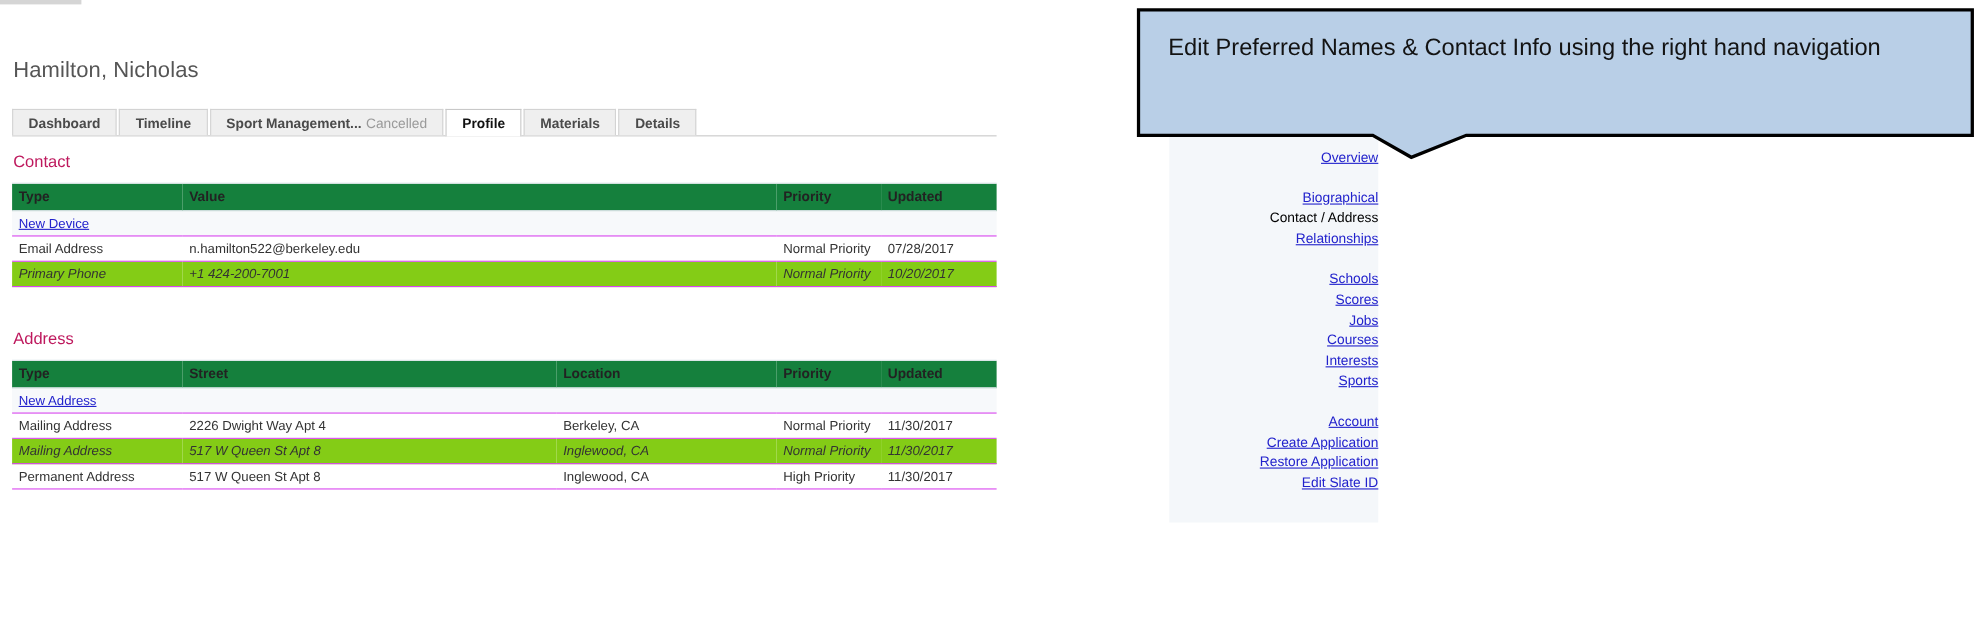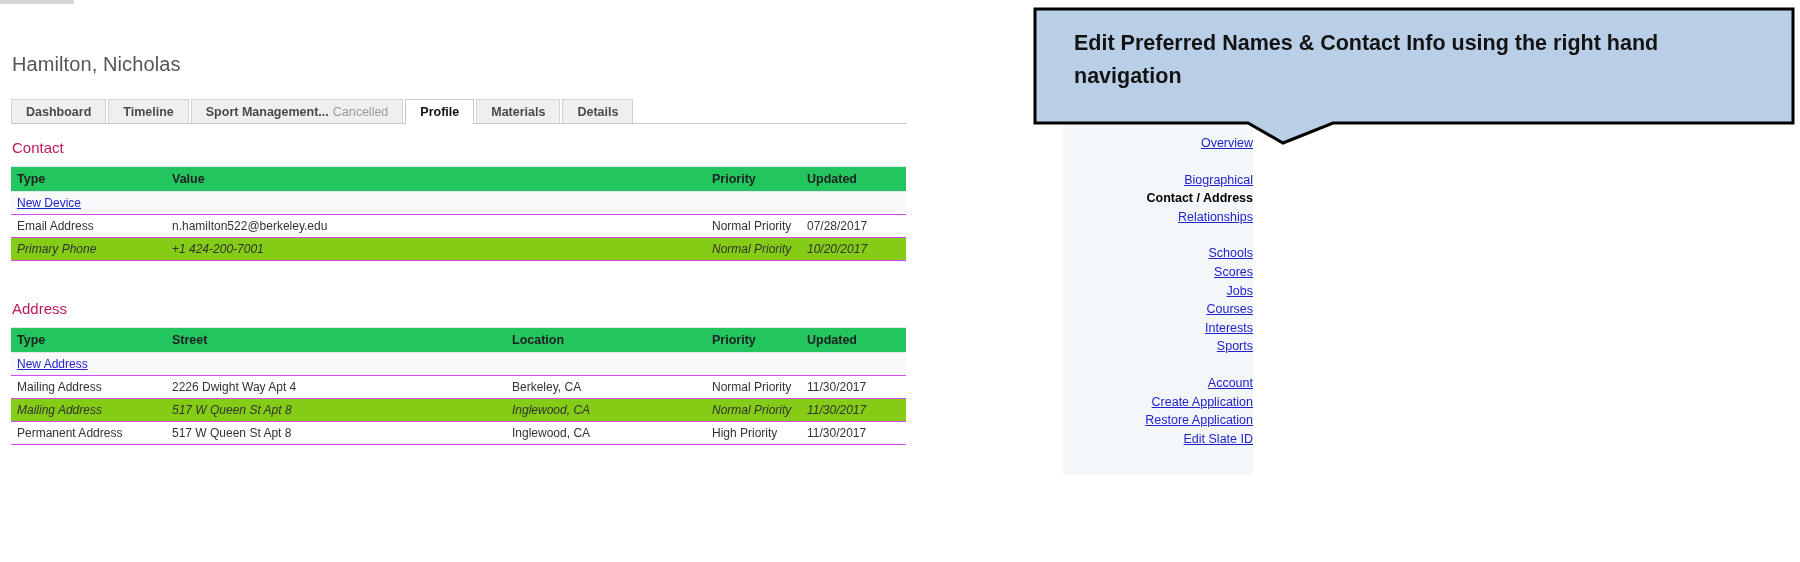--- a/index.html
+++ b/index.html
@@ -107,21 +107,21 @@
     left: 11px;
     width: 895px;
     border-collapse: collapse;
     font-size: 12px;
     color: #333333;
   }
   #contact-table { top: 166px; }
   #address-table { top: 327px; }
 
   table.grid thead th {
-    background: #22c55e;
+    background: #15803d;
     text-align: left;
     font-weight: bold;
     font-size: 12.5px;
     color: #222222;
     padding: 5px 6px 5px 6px;
     height: 21px;
     box-sizing: border-box;
     border-top: 1px solid #dfe6ec;
     border-bottom: 1px solid #dfe6ec;
     white-space: nowrap;
@@ -178,21 +178,21 @@
     display: block;
     font-size: 12.5px;
     line-height: 18.6px;
     color: #2222cc;
     text-decoration: underline;
     cursor: pointer;
     white-space: nowrap;
   }
   .nav-link.current {
     color: #000000;
-    font-weight: bold;
+    font-weight: normal;
     text-decoration: none;
     cursor: default;
   }
 
   
   .callout {
     position: absolute;
     left: 1033px;
     top: 5px;
     width: 762px;
@@ -200,27 +200,27 @@
   }
   .callout svg {
     position: absolute;
     left: 0;
     top: 0;
     width: 762px;
     height: 140px;
   }
   .callout-text {
     position: absolute;
-    left: 41px;
+    left: 29px;
     top: 22px;
     width: 660px;
     font-size: 21.5px;
     line-height: 33px;
     color: #131313;
-    font-weight: bold;
+    font-weight: normal;
   }
 </style>
 </head>
 <body>
 
 <div class="top-fragment"></div>
 
 <div class="main">
 
   <div class="page-title">Hamilton, Nicholas</div>

